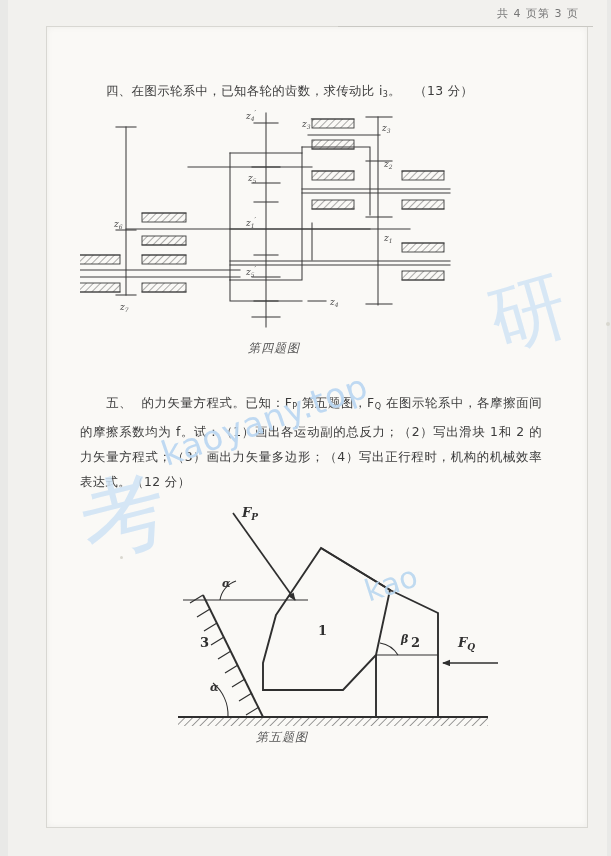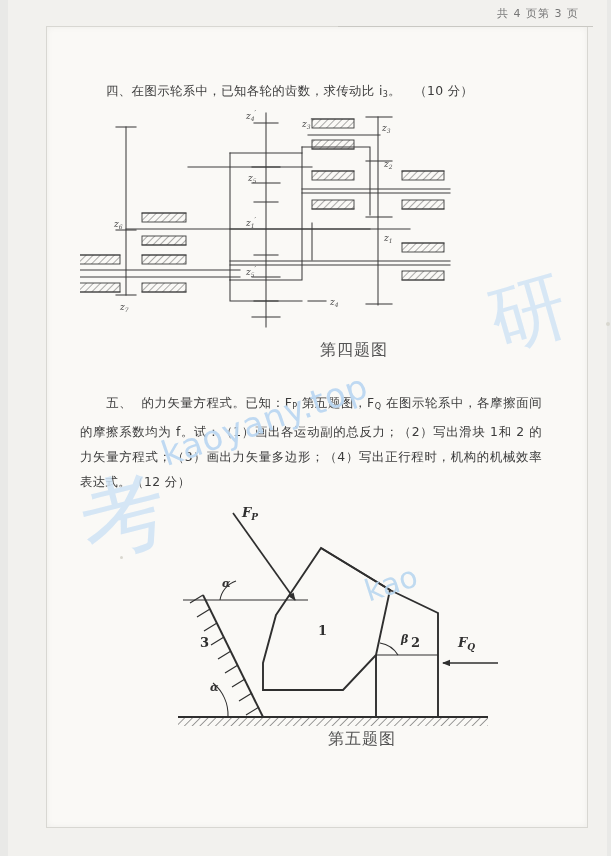--- a/index.html
+++ b/index.html
@@ -35,22 +35,22 @@
     font-family:"DejaVu Sans","Liberation Sans",sans-serif;
     color:#3b3b3b;font-size:12.4px;line-height:25px;
     letter-spacing:.4px;
     text-align:justify;
   }
   #q4text{left:72px;top:78px;width:470px;}
   #q5text{left:72px;top:390px;width:462px;}
   .indent{display:inline-block;width:26px;}
   sub{font-size:8px;vertical-align:-2px;}
   .cap{
-    position:absolute;text-align:right;width:140px;
-    font-size:16px;color:#555;letter-spacing:1px;
+    position:absolute;text-align:left;width:140px;
+    font-size:12px;color:#555;letter-spacing:1px;font-style:italic;
   }
   #cap4{left:240px;top:340px;}
   #cap5{left:248px;top:729px;}
 
   
   .wm{position:absolute;pointer-events:none;user-select:none;}
   #wm-url{
     left:148px;top:436px;width:340px;
     color:#bcd8f2;font-size:34px;font-family:"DejaVu Sans",sans-serif;
     transform:rotate(-19deg);transform-origin:left top;
@@ -81,21 +81,21 @@
 <body>
 
 <div id="page">
 
   <div id="sheet"></div>
 
   <div id="hrule"></div>
   <div id="header">共 4 页第 3 页</div>
 
   <div class="q-text" id="q4text">
-    <span class="indent"></span><span>四、</span><span>在图示轮系中，已知各轮的齿数，求传动比 i</span><sub>3</sub><span>。</span>&nbsp;&nbsp;&nbsp;<span>（10 分）</span>
+    <span class="indent"></span><span>四、</span><span>在图示轮系中，已知各轮的齿数，求传动比 i</span><sub>3</sub><span>。</span>&nbsp;&nbsp;&nbsp;<span>（13 分）</span>
   </div>
 
   <div class="fig" id="fig4">
     <svg width="470" height="225" viewBox="0 0 470 225">
       <defs>
         <pattern id="hatch" patternUnits="userSpaceOnUse" width="5" height="5" patternTransform="rotate(45)">
           <line x1="0" y1="0" x2="0" y2="5" stroke="#4a4a4a" stroke-width="0.9"></line>
         </pattern>
       </defs>
       <g fill="none" stroke="#3d3d3d" stroke-width="1.05" stroke-linecap="square">

